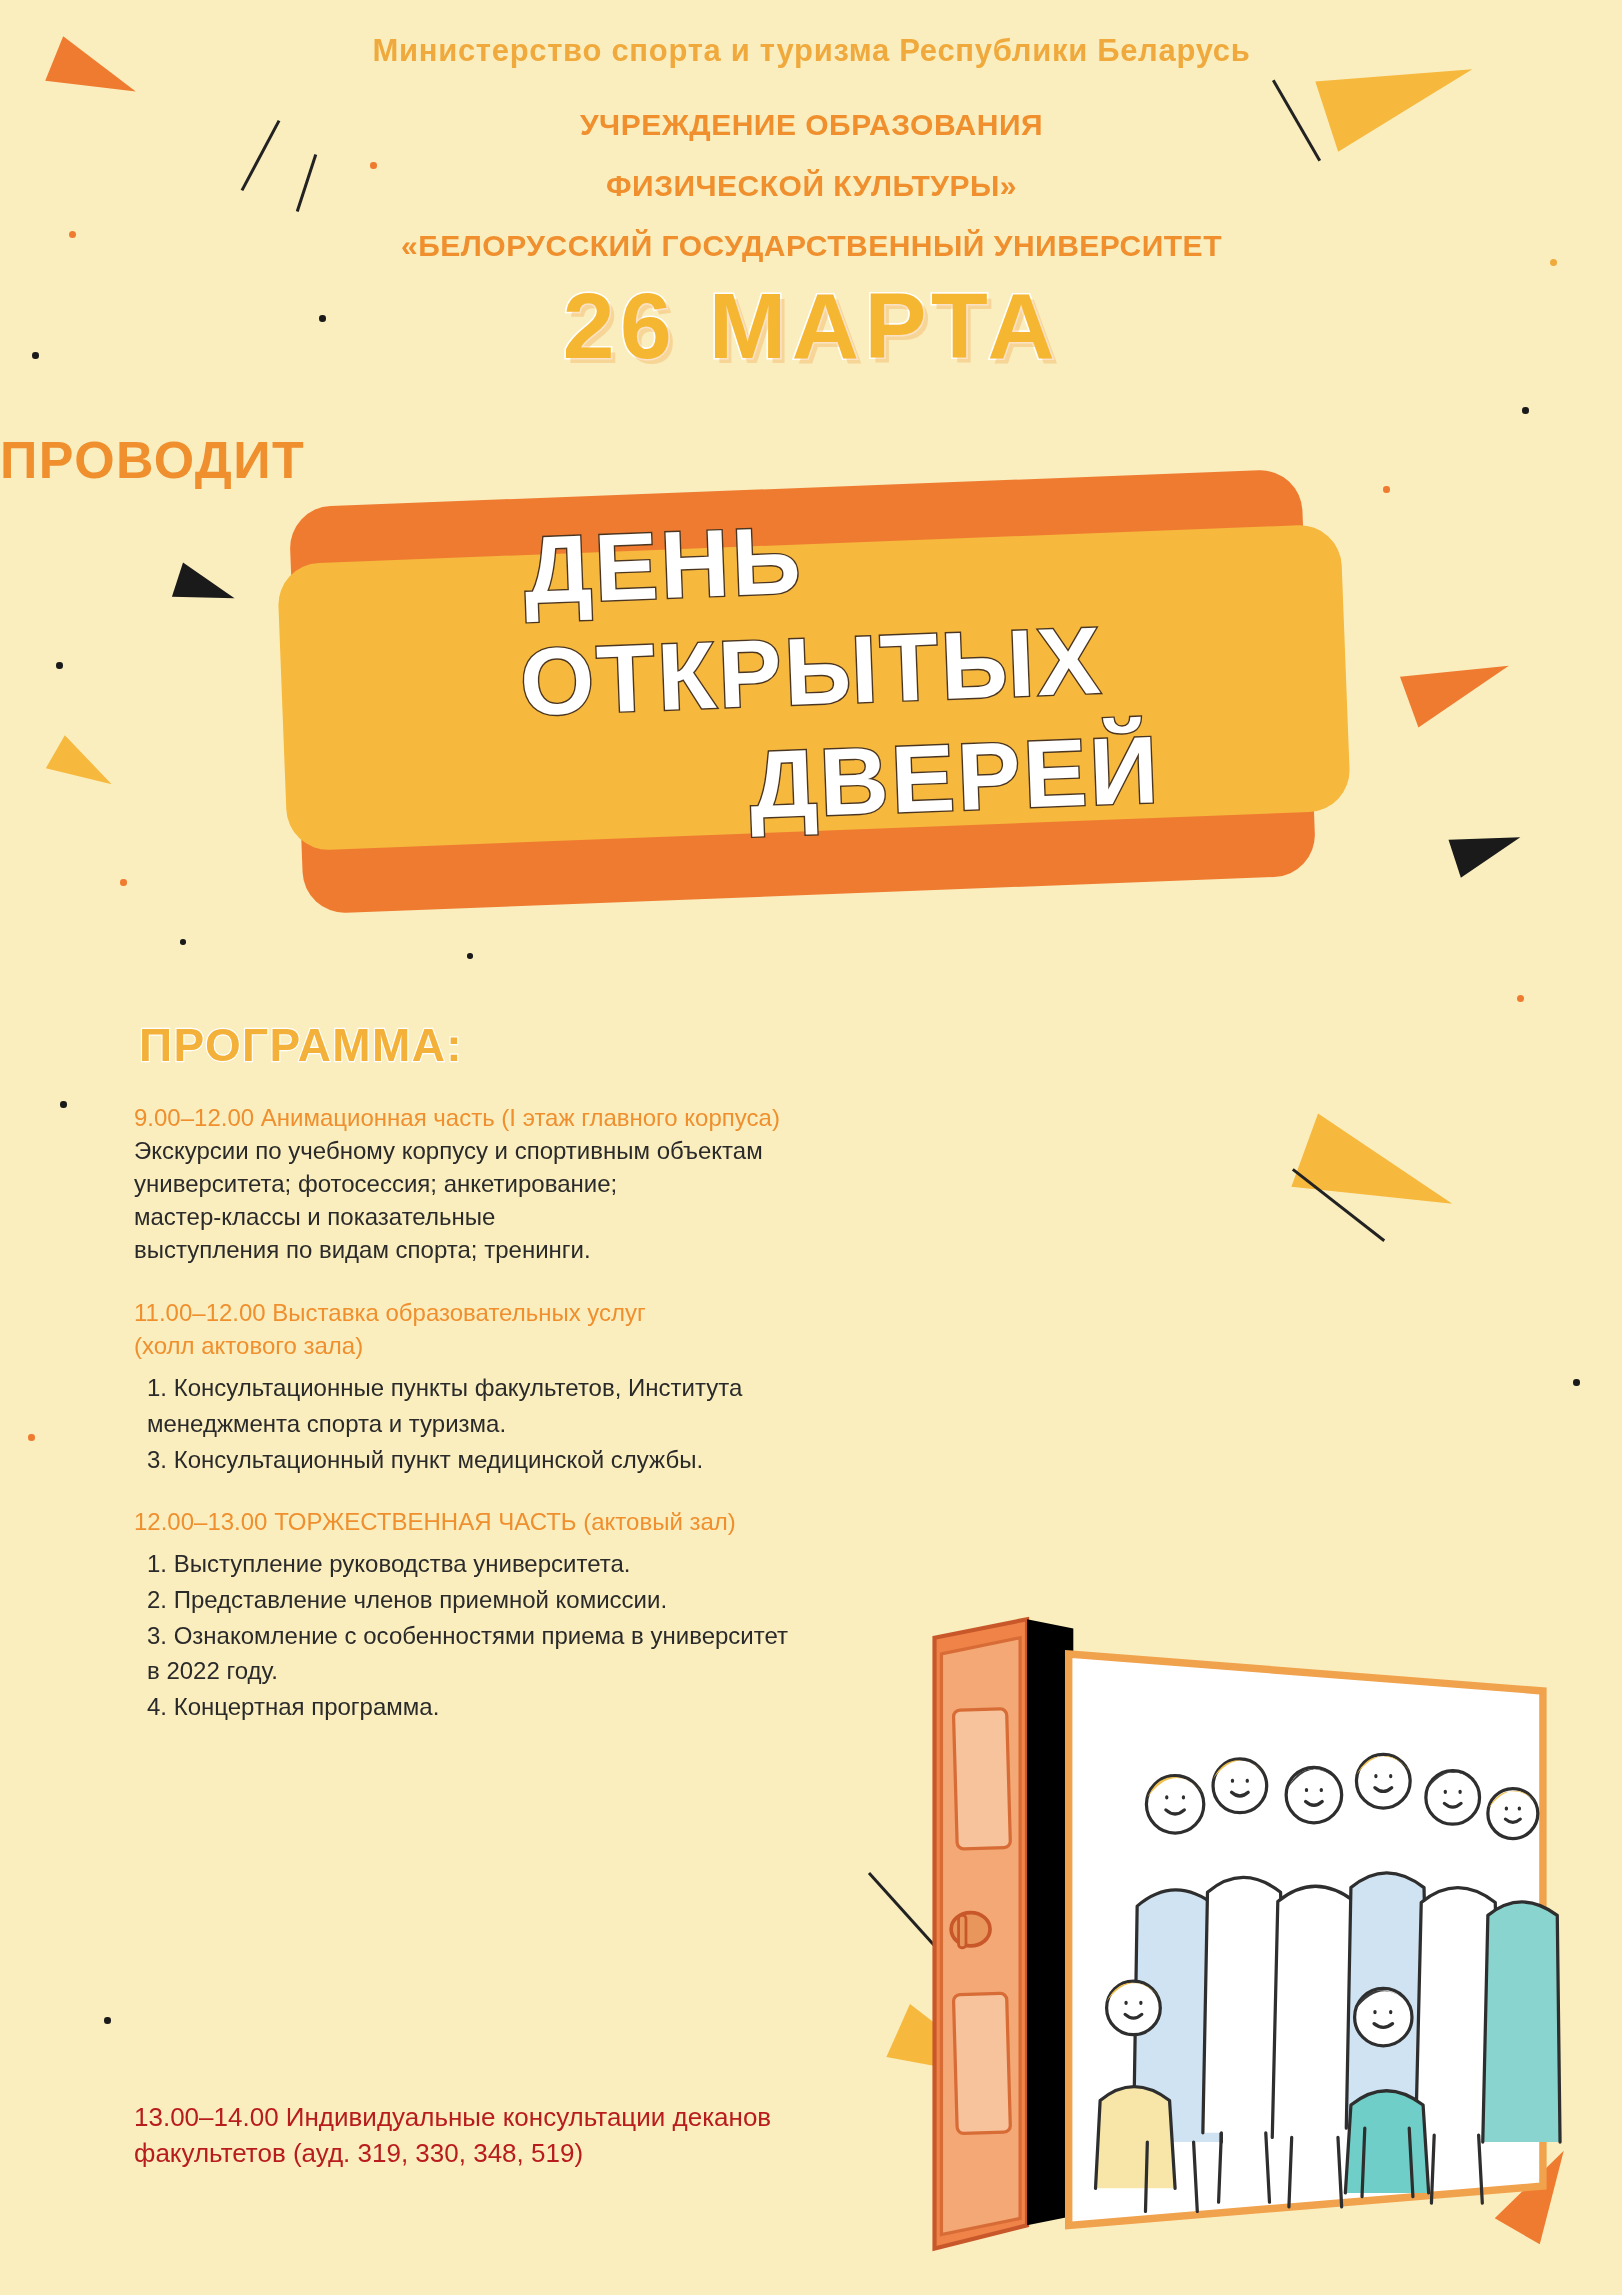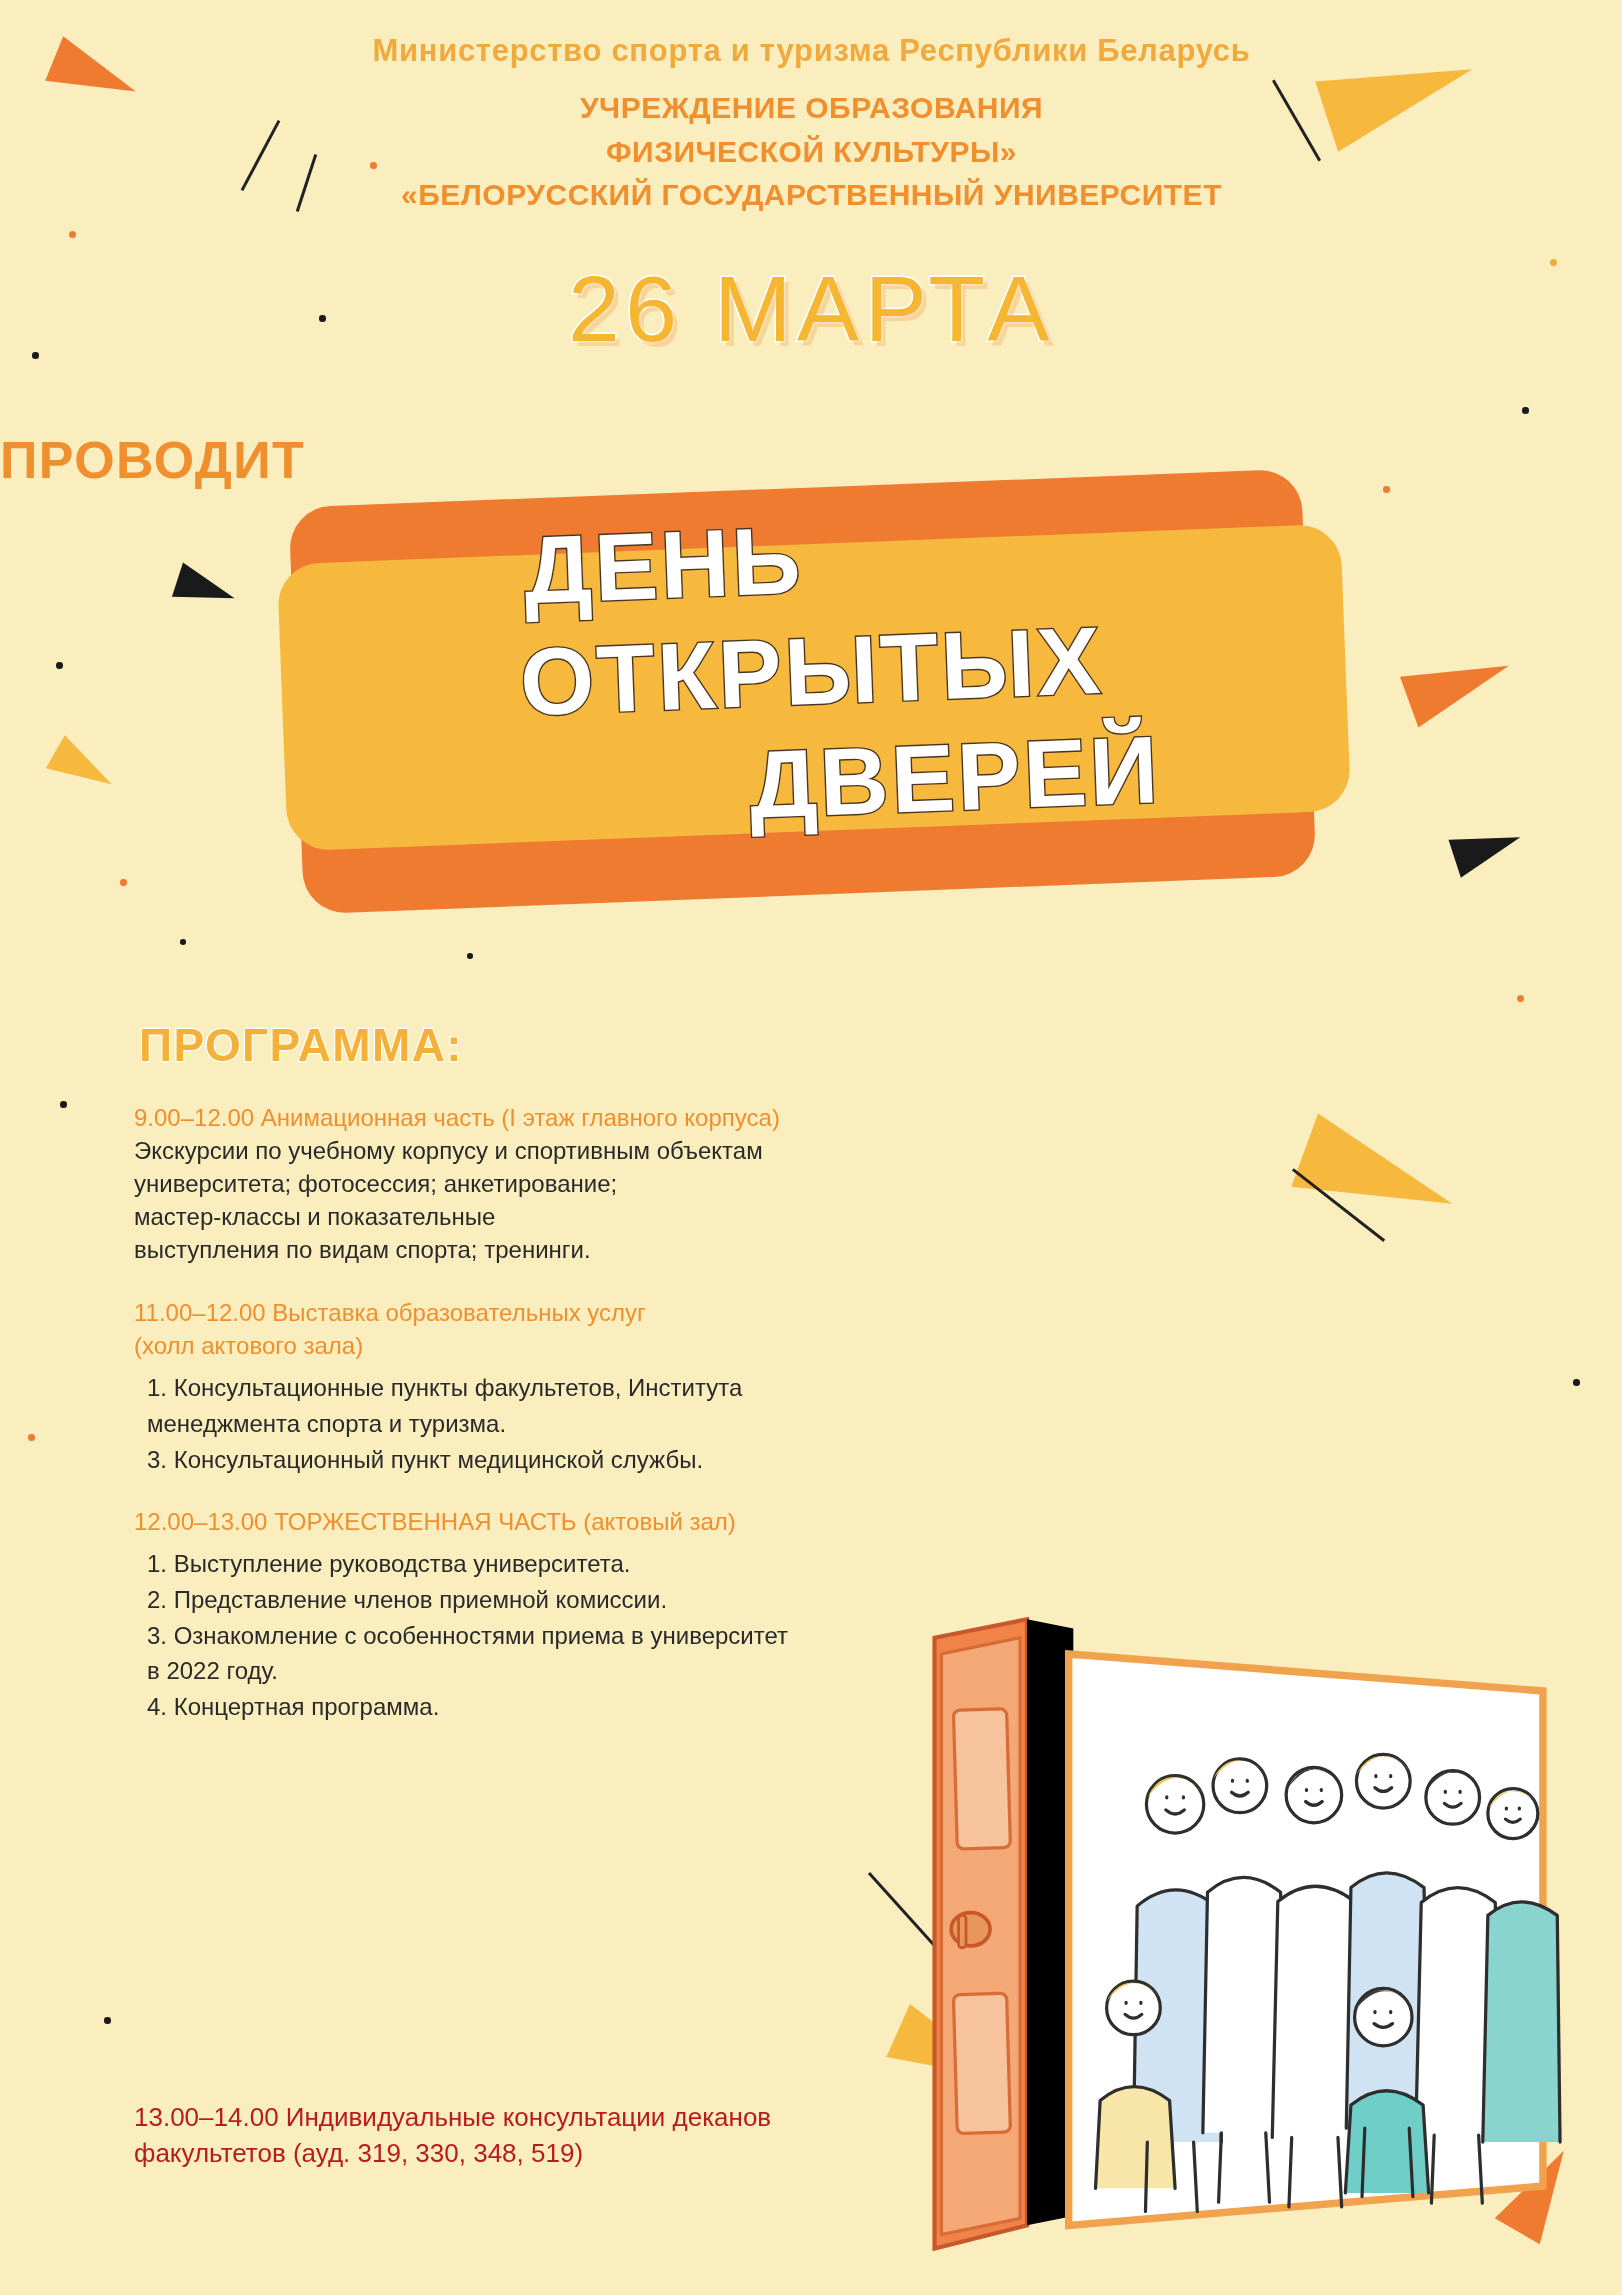--- a/index.html
+++ b/index.html
@@ -43,31 +43,31 @@
     top: 86px;
     left: 0;
     width: 100%;
     text-align: center;
     color: #ef8f2e;
     font-weight: bold;
     font-size: 30px;
     line-height: 1.45;
     letter-spacing: 0.5px;
   }
-  .univ div { margin: 0; }
+  .univ div { margin: 17px; }
 
   
   .date-line {
     position: absolute;
-    top: 256px;
+    top: 273px;
     left: 0;
     width: 100%;
     text-align: center;
     font-size: 93px;
-    font-weight: normal;
+    font-weight: bold;
     letter-spacing: 5.6px;
     color: #f5b731;
     -webkit-text-stroke: 3.2px #ffffff;
     paint-order: stroke fill;
     text-shadow: 4.6px 4.6px 0 rgba(240,150,50,0.28);
   }
   .conducts {
     position: absolute;
     top: 430px;
     left: 0;

